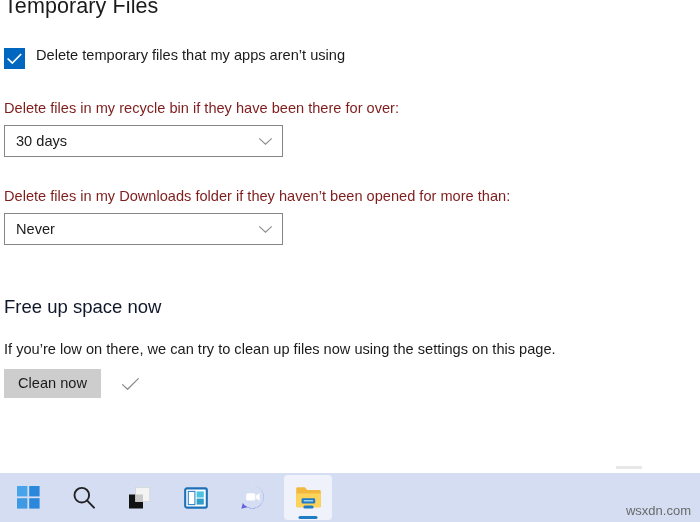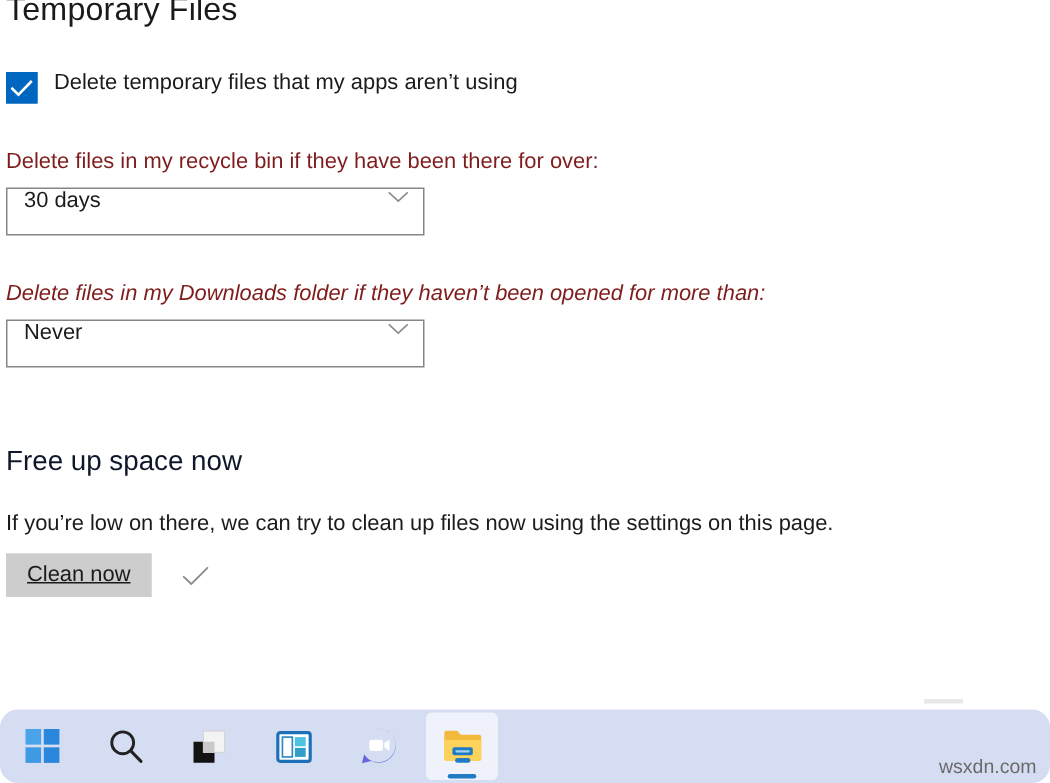--- a/index.html
+++ b/index.html
@@ -74,32 +74,33 @@
 
   
   .field-label {
     position: absolute;
     left: 4px;
     font-size: 14.6px;
     color: #7f1d1d;
     white-space: nowrap;
   }
   #label-recycle { top: 100px; }
-  #label-downloads { top: 188px; font-style: italic; }
+  #label-downloads { top: 188px; }
 
   
   .dropdown {
     position: absolute;
     left: 4px;
     width: 279px;
     height: 32px;
     box-sizing: border-box;
     border: 1px solid #868686;
     background: #ffffff;
     display: flex;
+    align-items: center;
     padding: 0 9px 0 11px;
   }
   #dd-recycle { top: 125px; }
   #dd-downloads { top: 213px; }
   .dropdown .dd-value {
     flex: 1 1 auto;
     font-size: 14.6px;
     color: #1b1b1b;
     white-space: nowrap;
     overflow: hidden;
@@ -140,21 +141,20 @@
     box-sizing: border-box;
     font-family: "Liberation Sans", sans-serif;
     font-size: 14.6px;
     color: #1b1b1b;
     padding: 0 11px;
     cursor: default;
     display: flex;
     align-items: center;
     justify-content: center;
     line-height: 1;
-    text-decoration: underline;
   }
   .done-check {
     margin-left: 20px;
     display: block;
   }
 
   .status-text {
     position: absolute;
     left: 4px;
     top: 430px;
@@ -174,21 +174,20 @@
   }
 
   
   #taskbar {
     position: absolute;
     left: 0;
     top: 473px;
     width: 700px;
     height: 49px;
     background: #d5ddf2;
-    border-radius: 12px;
   }
   .tb-icons {
     position: absolute;
     left: 4px;
     top: 0;
     height: 49px;
     display: flex;
     align-items: center;
   }
   .tb-item {

